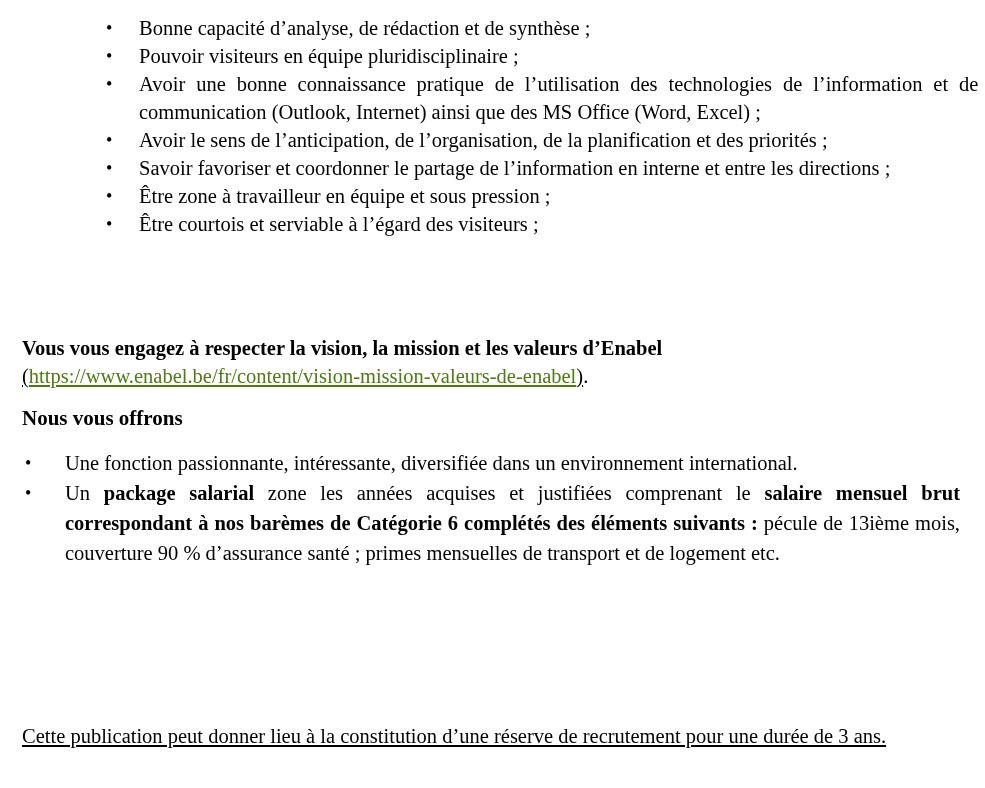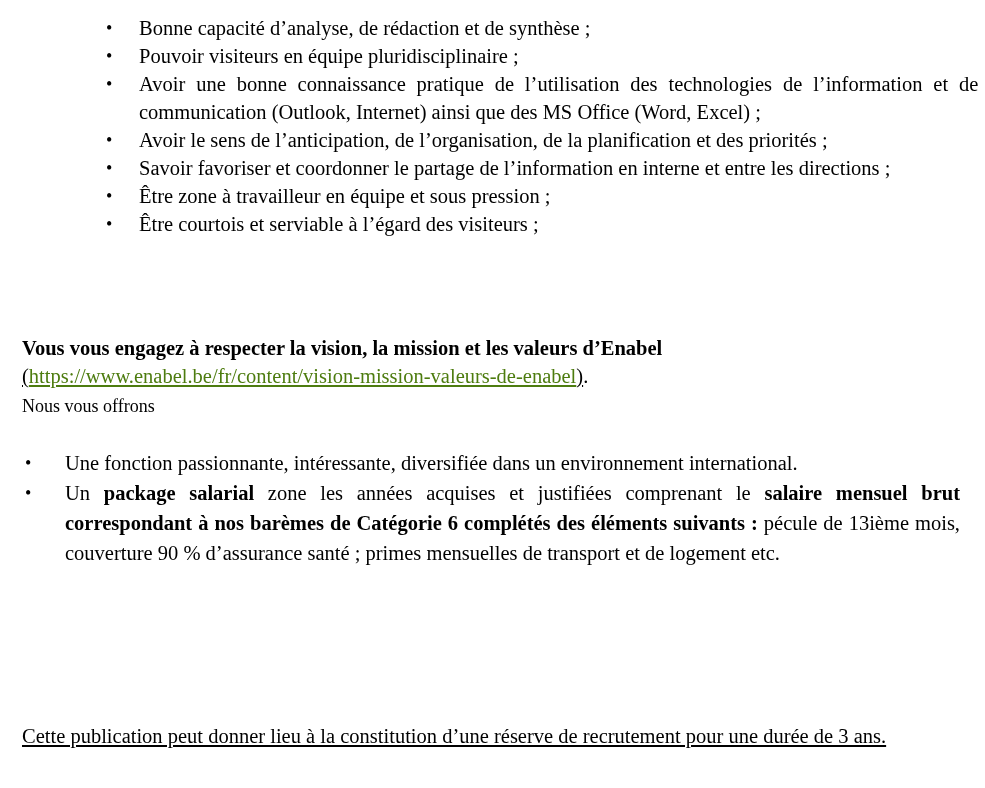--- a/index.html
+++ b/index.html
@@ -113,23 +113,24 @@
     left: 22px;
     top: 722px;
     width: 940px;
   }
 
   .b { font-weight: bold; }
   .u { text-decoration: underline; }
 
   
   .heading {
-    font-weight: normal;
-    font-size: 18px;
+    font-weight: bold;
+    font-size: 21px;
     line-height: 28px;
+    margin-top: 12px;
   }
 </style>
 </head>
 <body>
 
 <div class="page">
 
   <div class="block-group-one">
     <ul class="bullets group-one">
       <li>

